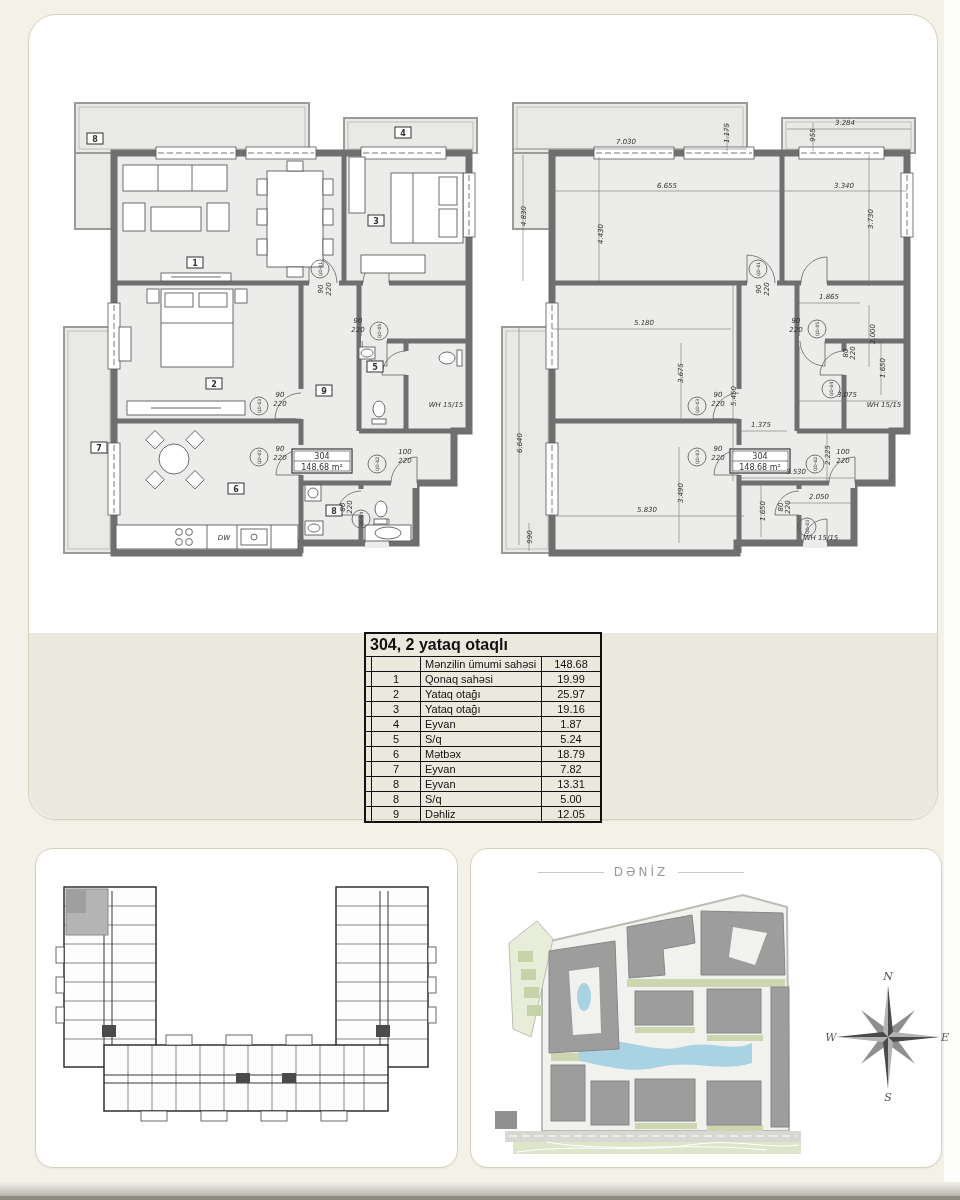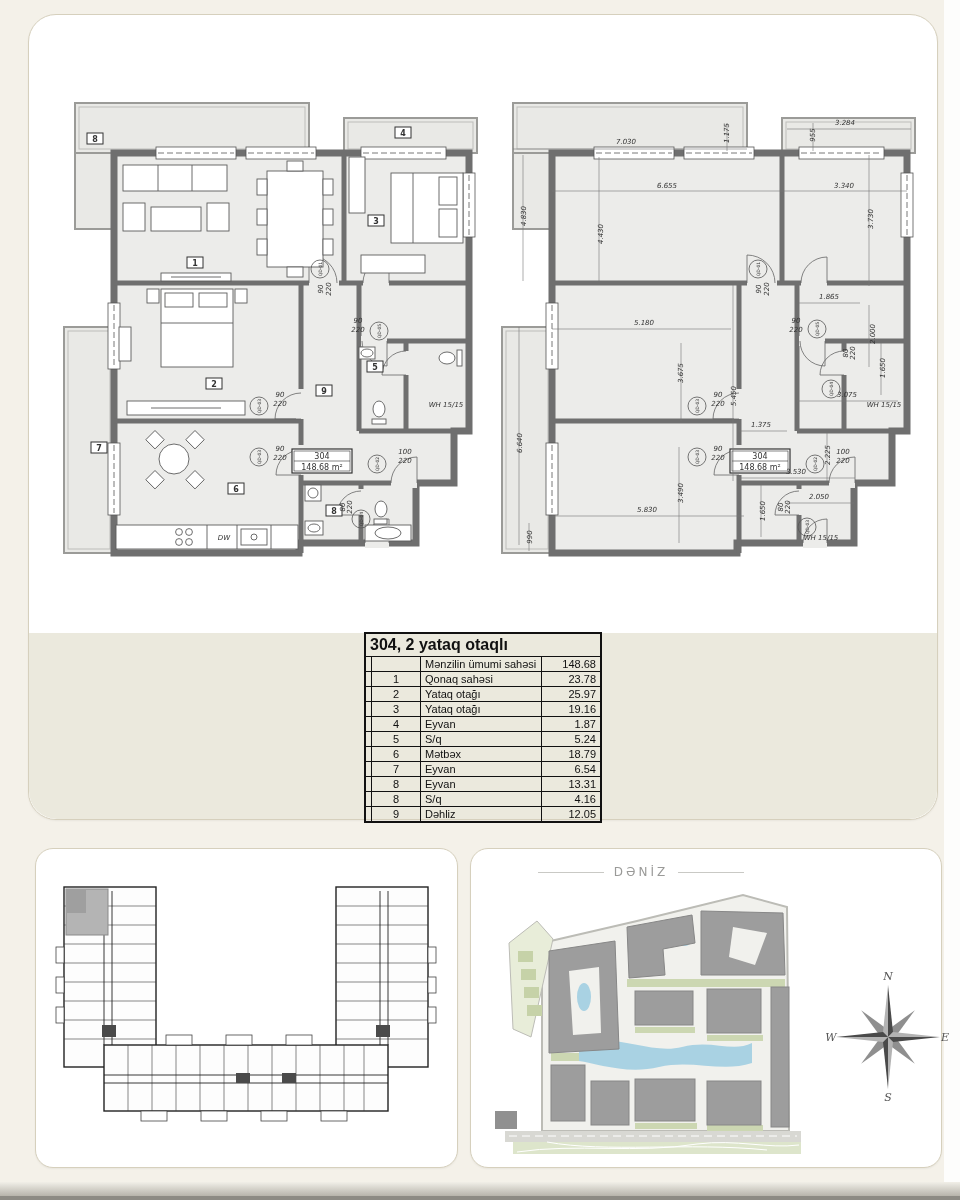--- a/index.html
+++ b/index.html
@@ -36,21 +36,21 @@
   .utxt{font-size:8px;}
 
   
   .area-table{position:absolute;left:335px;top:617px;border-collapse:collapse;background:transparent;
     font-size:11px;color:#111;}
   .area-table td,.area-table th{border:1px solid #111;padding:1px 4px;height:12px;}
   .area-table .title-cell{font-weight:bold;font-size:16px;text-align:left;padding:2px 4px;}
   .area-table .sp{width:5px;padding:0;}
   .area-table .num{width:40px;text-align:center;}
   .area-table .name{width:112px;text-align:left;}
-  .area-table .val{width:50px;text-align:right;}
+  .area-table .val{width:50px;text-align:center;}
   .area-table{border:2px solid #111;}
 
   
   .bl-panel{left:35px;top:848px;width:421px;height:318px;border-radius:18px;}
   .br-panel{left:470px;top:848px;width:470px;height:318px;border-radius:18px;}
   .key-svg{position:absolute;left:10px;top:28px;}
   .kline{stroke:#3a3a3a;stroke-width:.6;fill:none;}
   .kwall{stroke:#222;stroke-width:1.4;fill:#fdfdfd;}
   .kcorr{stroke:#222;stroke-width:.9;fill:none;}
   .kcore{fill:#4a4a4a;}
@@ -322,21 +322,21 @@
           <td class="num"></td>
           <td class="name">Mənzilin ümumi sahəsi</td>
           <td class="val">148.68</td>
         </tr>
       </tbody>
       <tbody>
           <tr>
             <td class="sp"></td>
             <td class="num">1</td>
             <td class="name">Qonaq sahəsi</td>
-            <td class="val">23.78</td>
+            <td class="val">19.99</td>
           </tr>
           <tr>
             <td class="sp"></td>
             <td class="num">2</td>
             <td class="name">Yataq otağı</td>
             <td class="val">25.97</td>
           </tr>
           <tr>
             <td class="sp"></td>
             <td class="num">3</td>
@@ -358,33 +358,33 @@
           <tr>
             <td class="sp"></td>
             <td class="num">6</td>
             <td class="name">Mətbəx</td>
             <td class="val">18.79</td>
           </tr>
           <tr>
             <td class="sp"></td>
             <td class="num">7</td>
             <td class="name">Eyvan</td>
-            <td class="val">6.54</td>
+            <td class="val">7.82</td>
           </tr>
           <tr>
             <td class="sp"></td>
             <td class="num">8</td>
             <td class="name">Eyvan</td>
             <td class="val">13.31</td>
           </tr>
           <tr>
             <td class="sp"></td>
             <td class="num">8</td>
             <td class="name">S/q</td>
-            <td class="val">4.16</td>
+            <td class="val">5.00</td>
           </tr>
           <tr>
             <td class="sp"></td>
             <td class="num">9</td>
             <td class="name">Dəhliz</td>
             <td class="val">12.05</td>
           </tr>
         </tbody>
     </table>
   </div>

